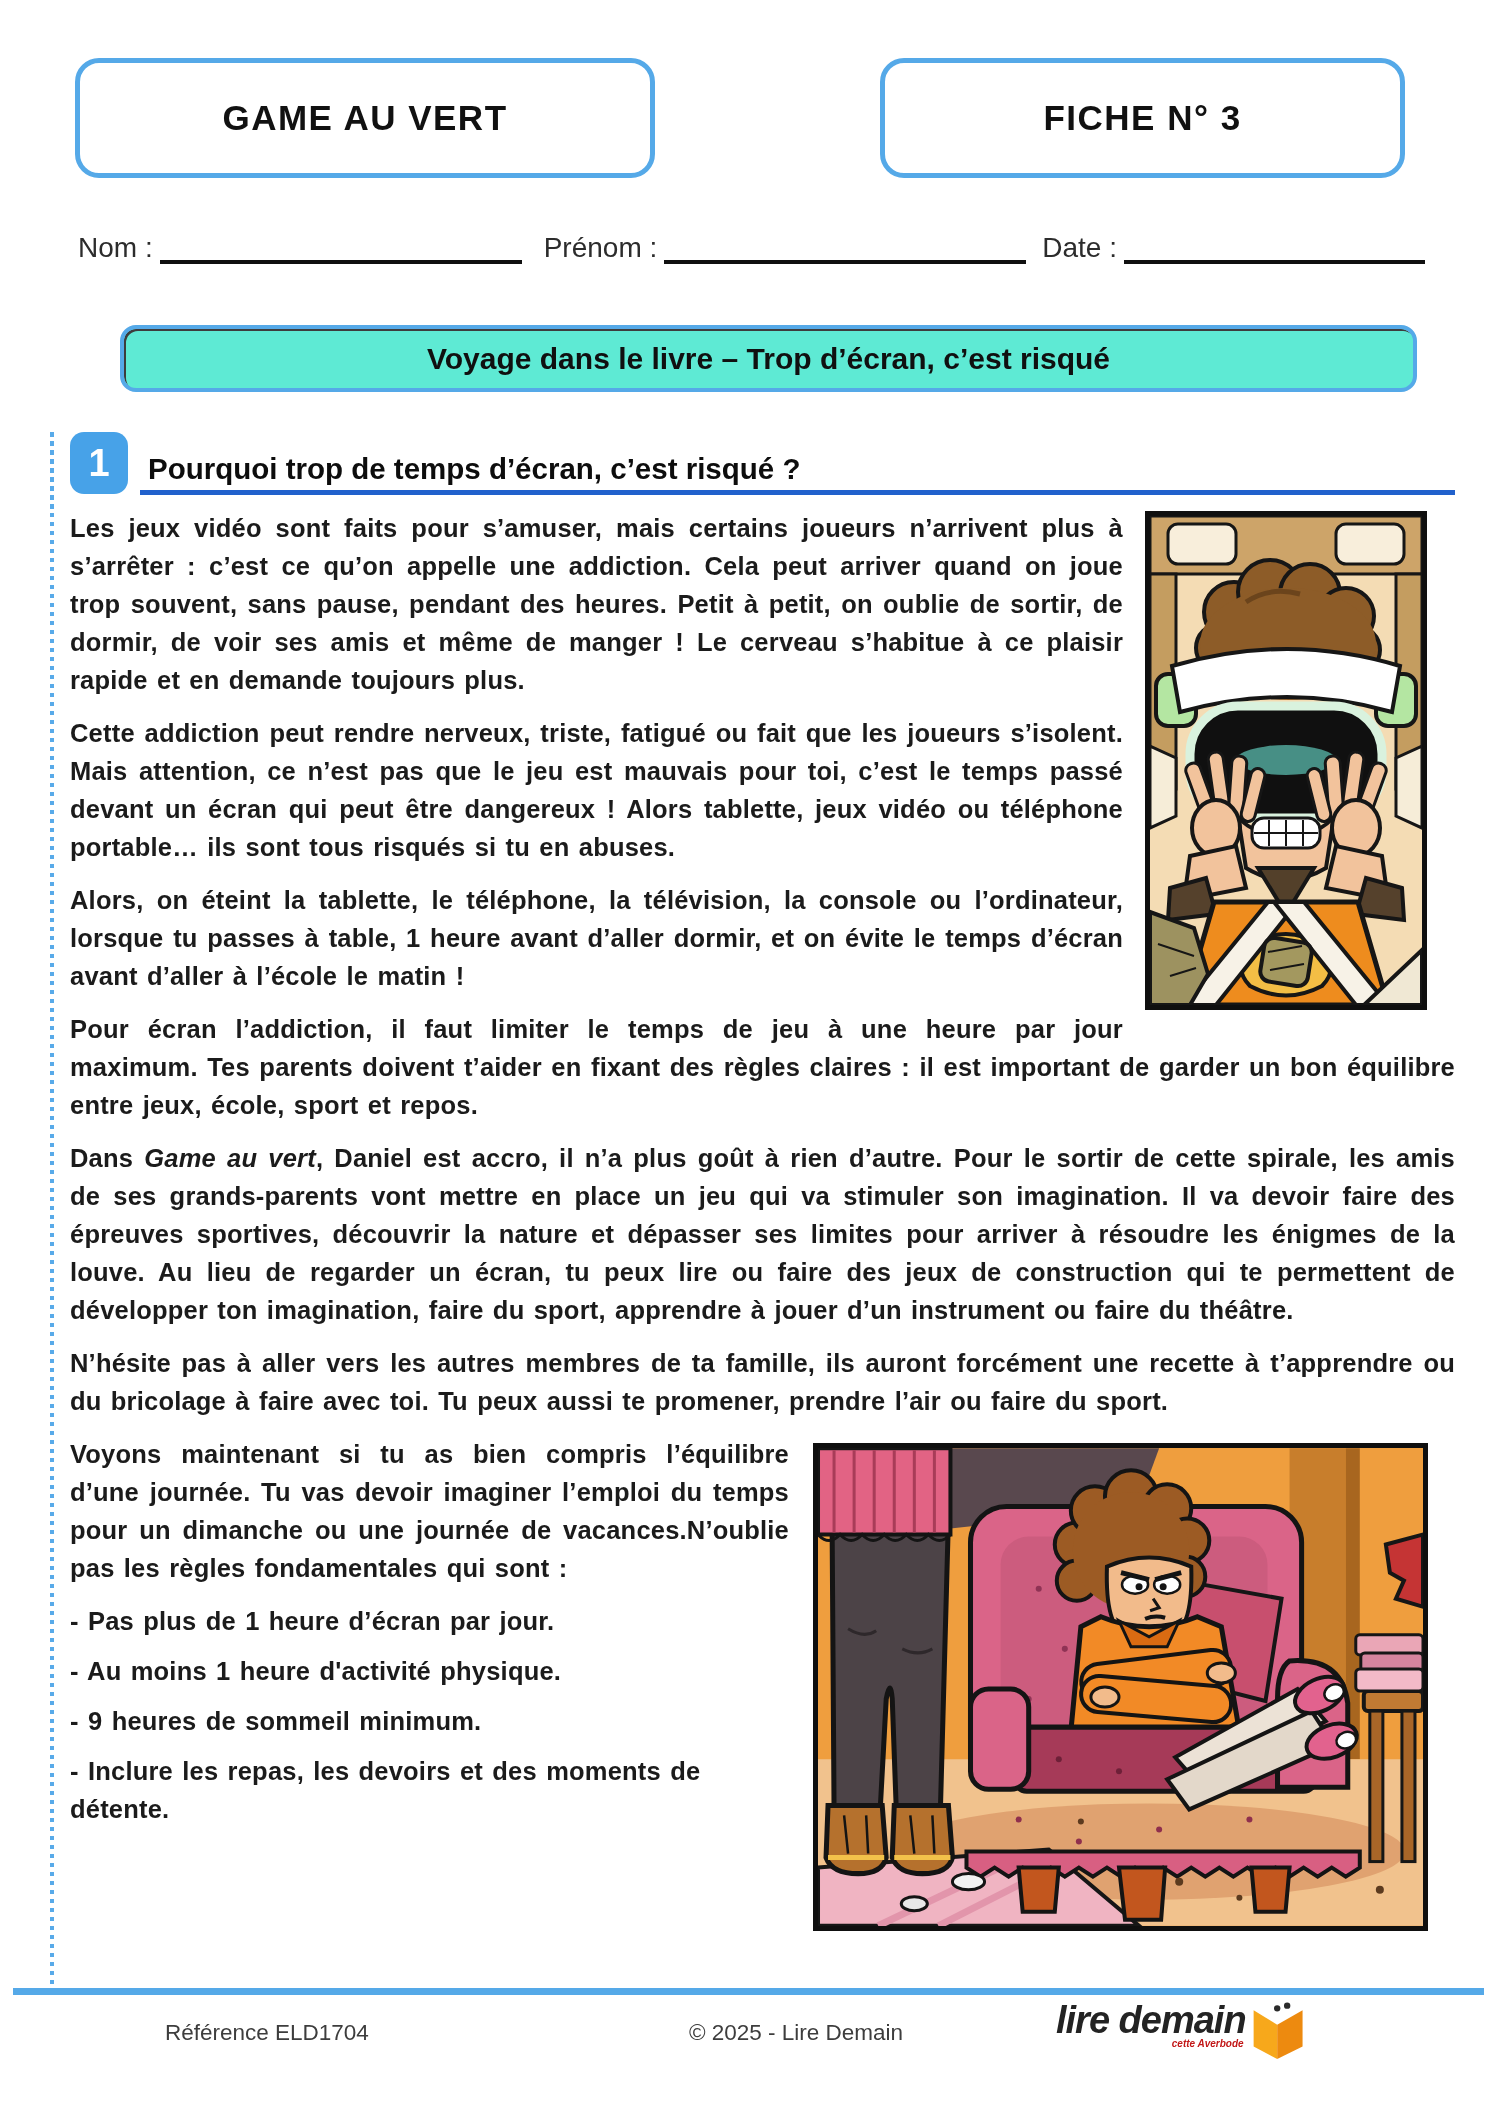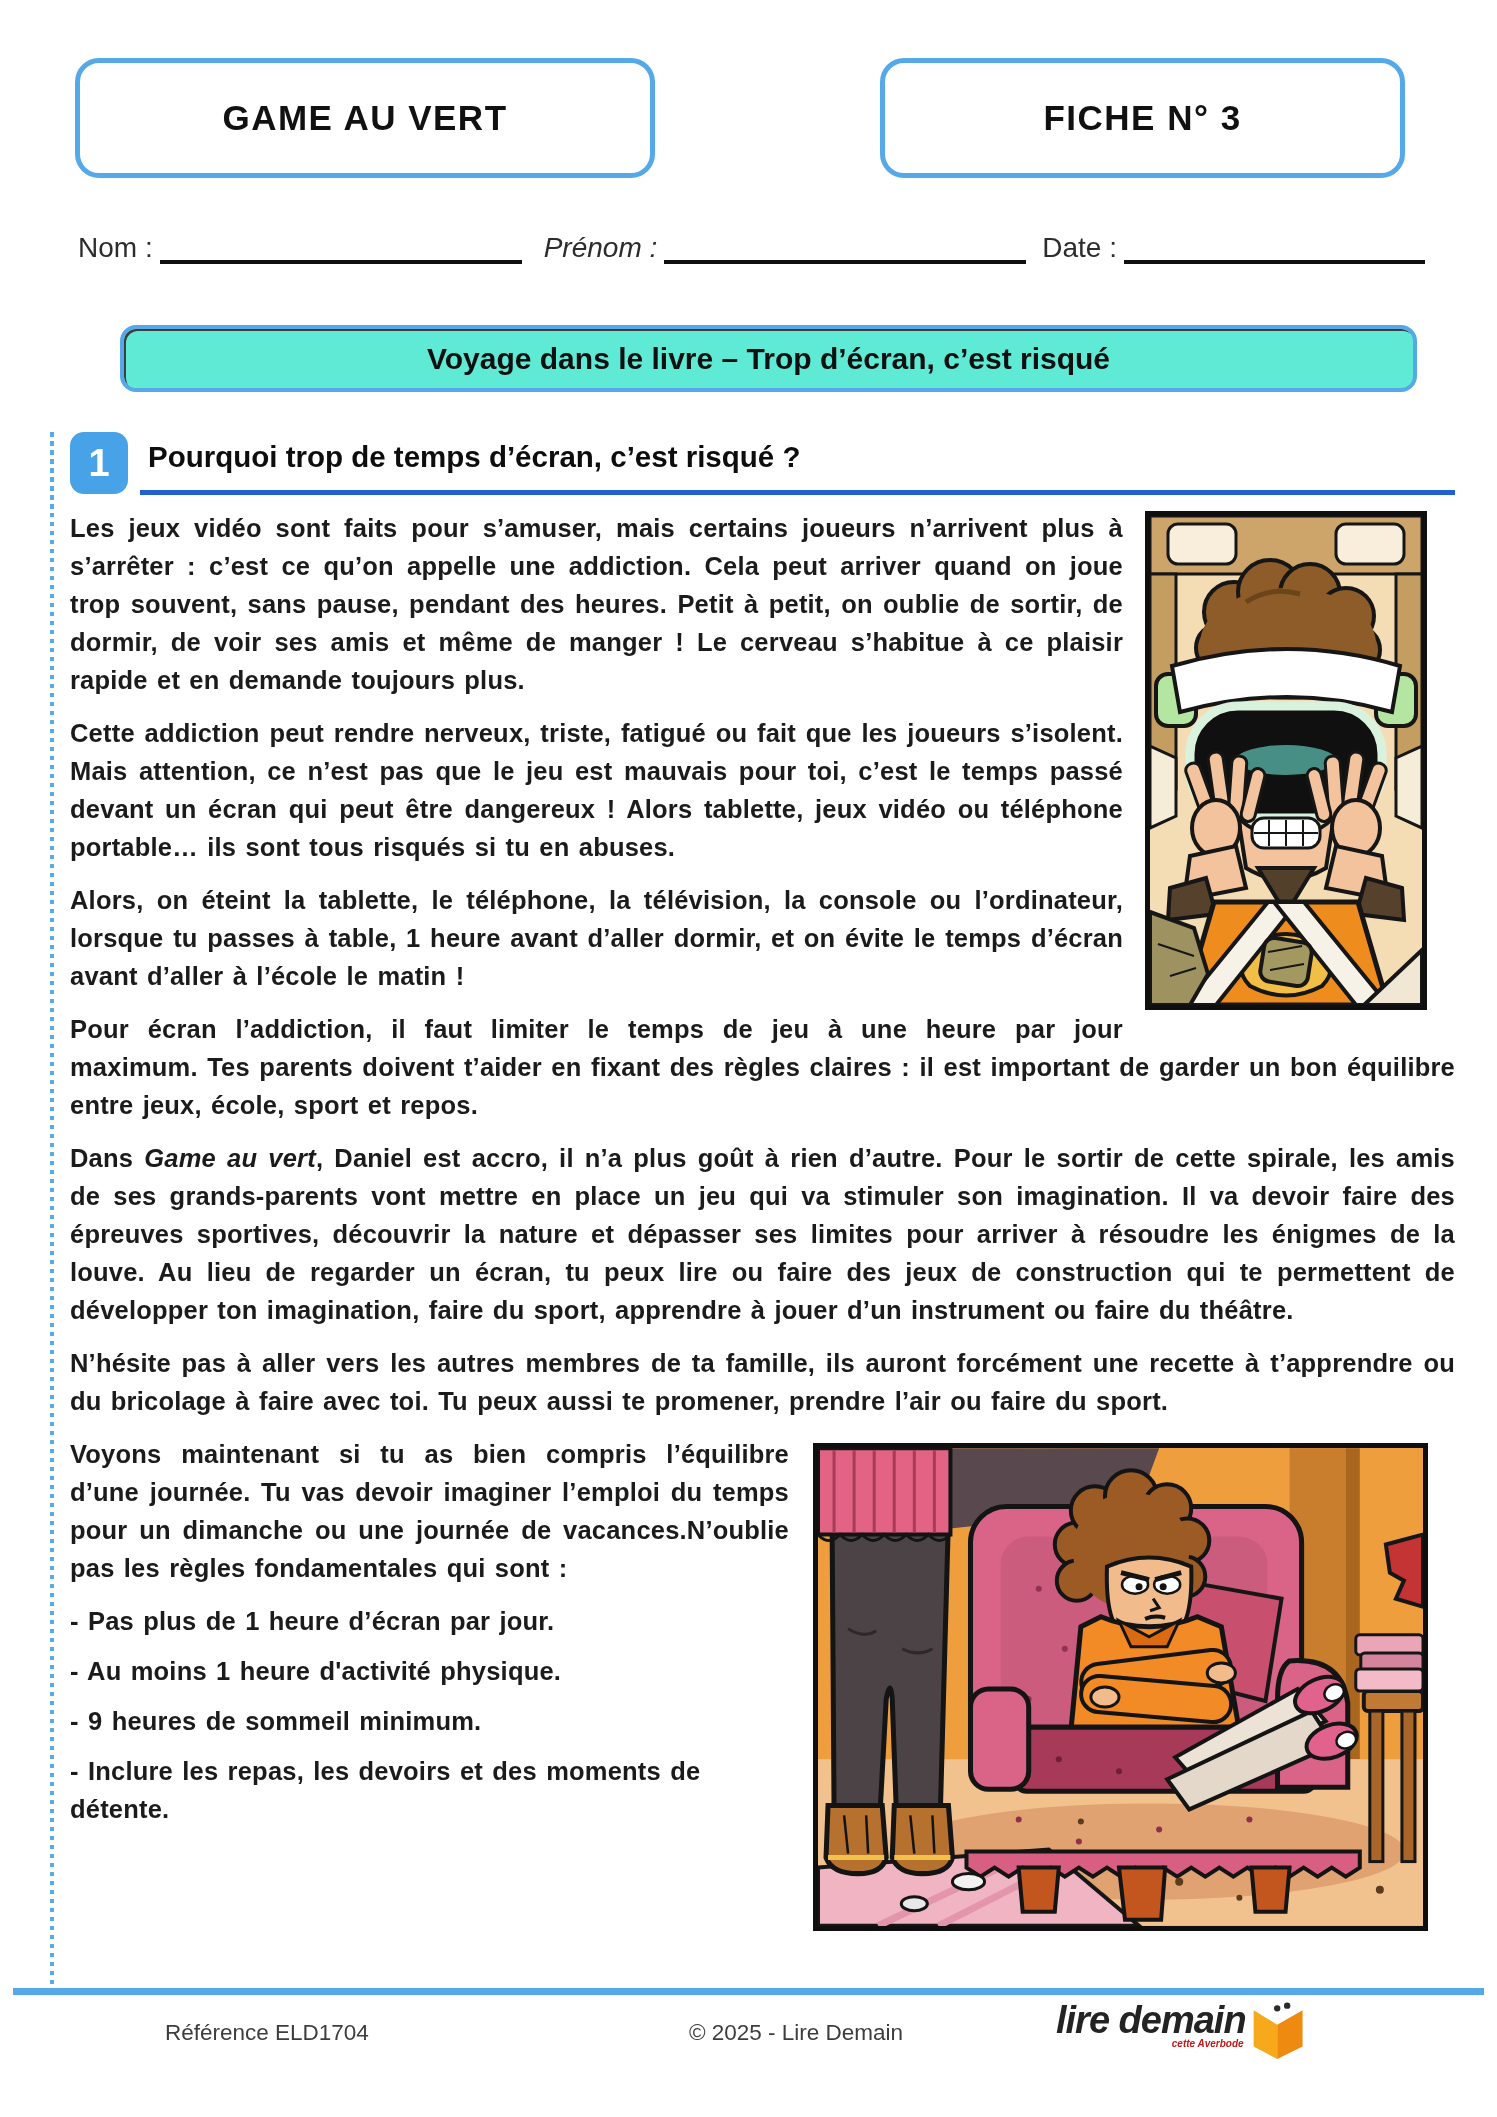--- a/index.html
+++ b/index.html
@@ -17,38 +17,38 @@
   .hbox-game  { width:580px; height:120px; }
   .hbox-fiche { width:525px; height:120px; margin-left:225px; }
   .hbox-text  { font-size:35px; font-weight:bold; letter-spacing:1.5px; color:#111; }
   
   .name-row { display:flex; align-items:flex-end; margin:54px 72px 0 78px; height:32px;
               font-size:28px; color:#2c2c2c; }
   .blank { border-bottom:4px solid #101010; height:26px; }
   .blank-nom    { width:362px; margin-left:7px; }
   .blank-prenom { width:362px; margin-left:7px; }
   .blank-date   { flex:1;      margin-left:7px; }
-  .lbl-prenom { margin-left:22px;font-style:italic; }
+  .lbl-prenom { margin-left:22px; }
   .lbl-date   { margin-left:16px; }
   
   .title-banner {
     box-sizing:border-box; margin:61px 0 0 120px; width:1297px; height:67px;
     border:4px solid #55a9e8; border-radius:16px; background:#5eead4;
     box-shadow: inset 2px 2px 0 0 #3d3d3d;
     display:flex; align-items:center; justify-content:center;
   }
   .title-banner-text { font-size:30px; font-weight:bold; color:#101010; }
   
   .section-head { position:relative; margin:40px 42px 0 70px; height:63px; }
   .section-badge {
     position:absolute; left:0; top:0; width:58px; height:62px; z-index:2;
     background:#47a2e8; border-radius:14px; color:#ffffff;
     font-size:38px; font-weight:bold; display:flex; align-items:center; justify-content:center;
   }
-  .section-title { position:absolute; left:78px; top:8px; font-size:29.5px; font-weight:bold; color:#0d0d0d; }
+  .section-title { position:absolute; left:78px; top:20px; font-size:29.5px; font-weight:bold; color:#0d0d0d; }
   .section-rule  { position:absolute; left:70px; right:0; bottom:0; height:5px; background:#2161cc; }
   
   .article { margin:14px 42px 0 70px; font-size:25.5px; line-height:38px;
              word-spacing:2px; letter-spacing:0.2px; color:#1b1b1b;font-weight:bold; }
   .article p { margin:0 0 15px 0; text-align:justify; }
   .article p.rule-item { text-align:left; margin-bottom:12px; }
   .fig { float:right; box-sizing:border-box; border:5px solid #0f0f0f; }
   .fig svg { display:block; width:100%; height:100%; }
   .fig-vr    { width:282px; height:499px; margin:2px 28px 12px 22px; background:#f4dcb4; }
   .fig-chair { width:615px; height:488px; margin:8px 27px 14px 24px; background:#ee9d3f; }

